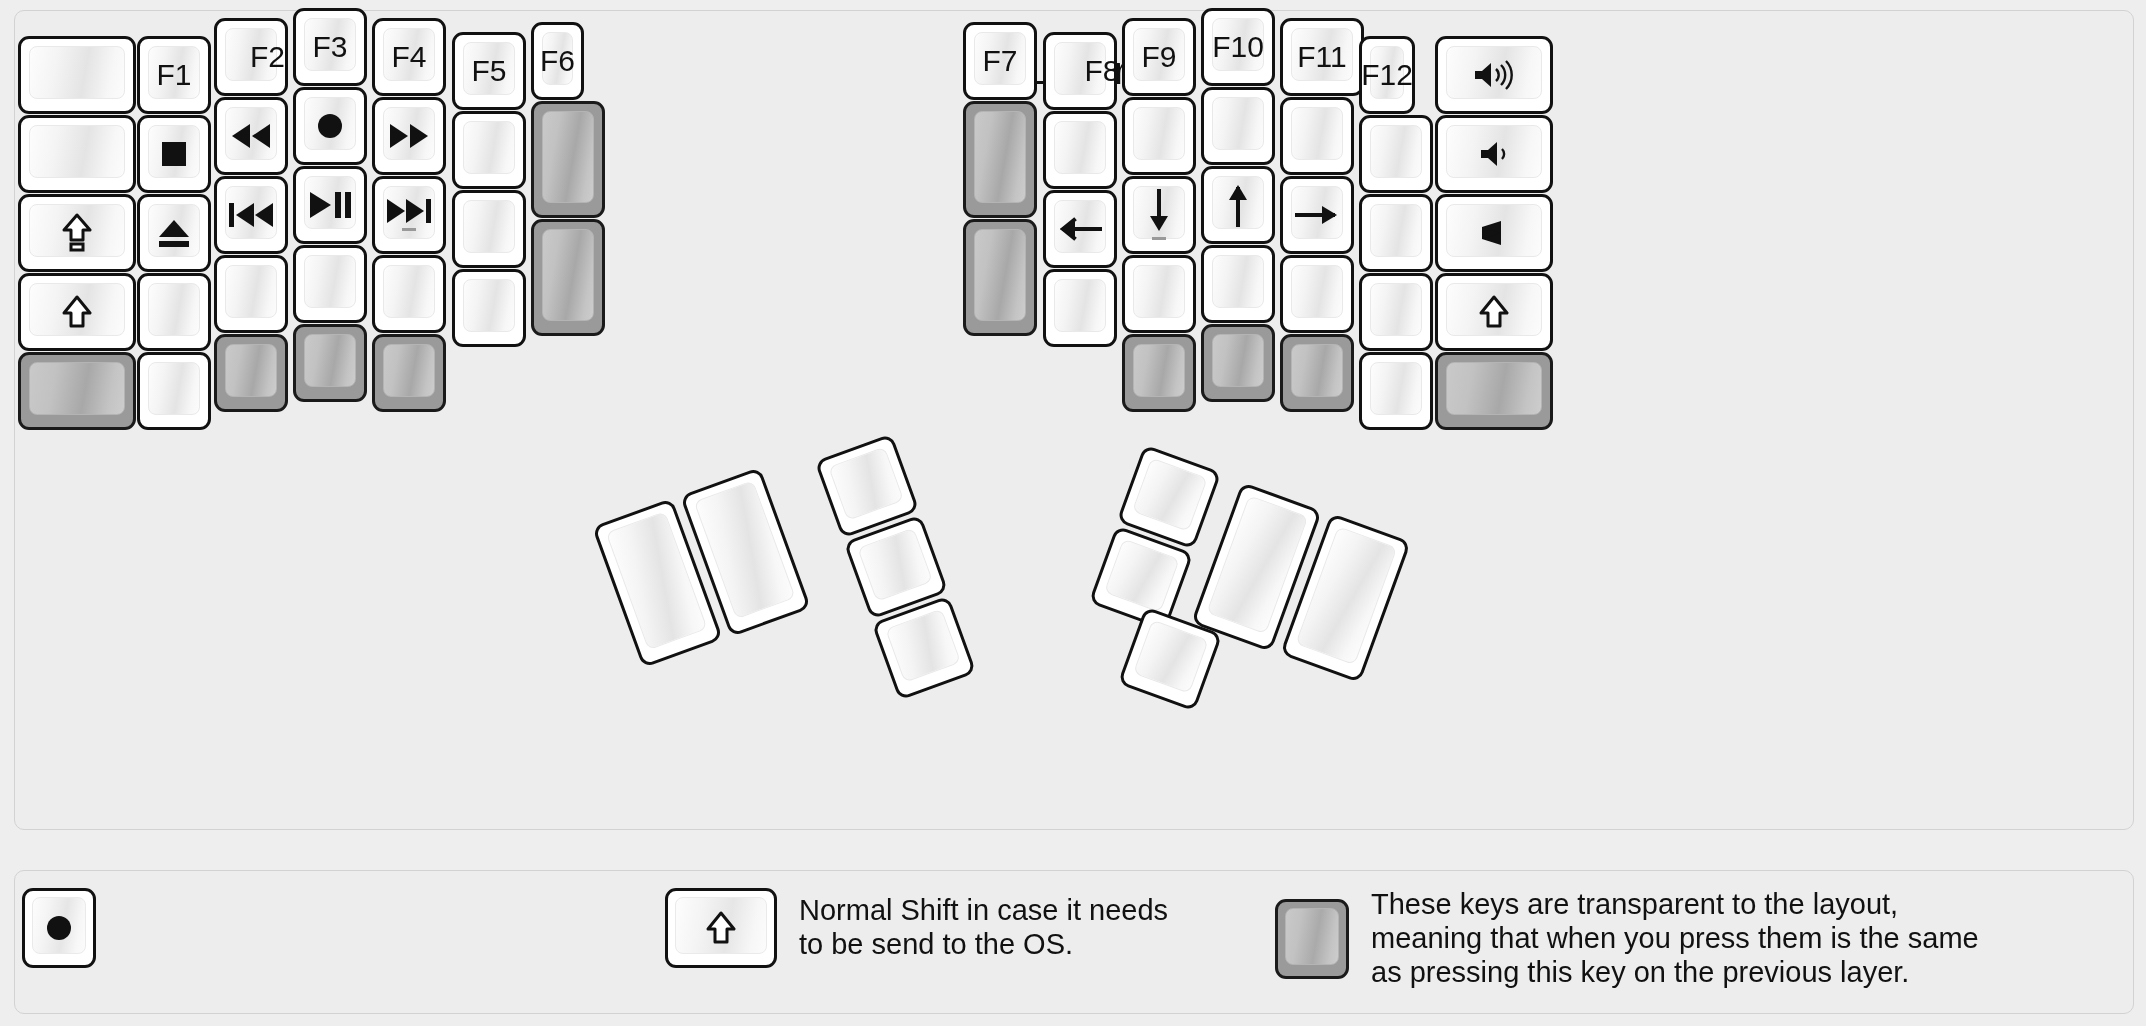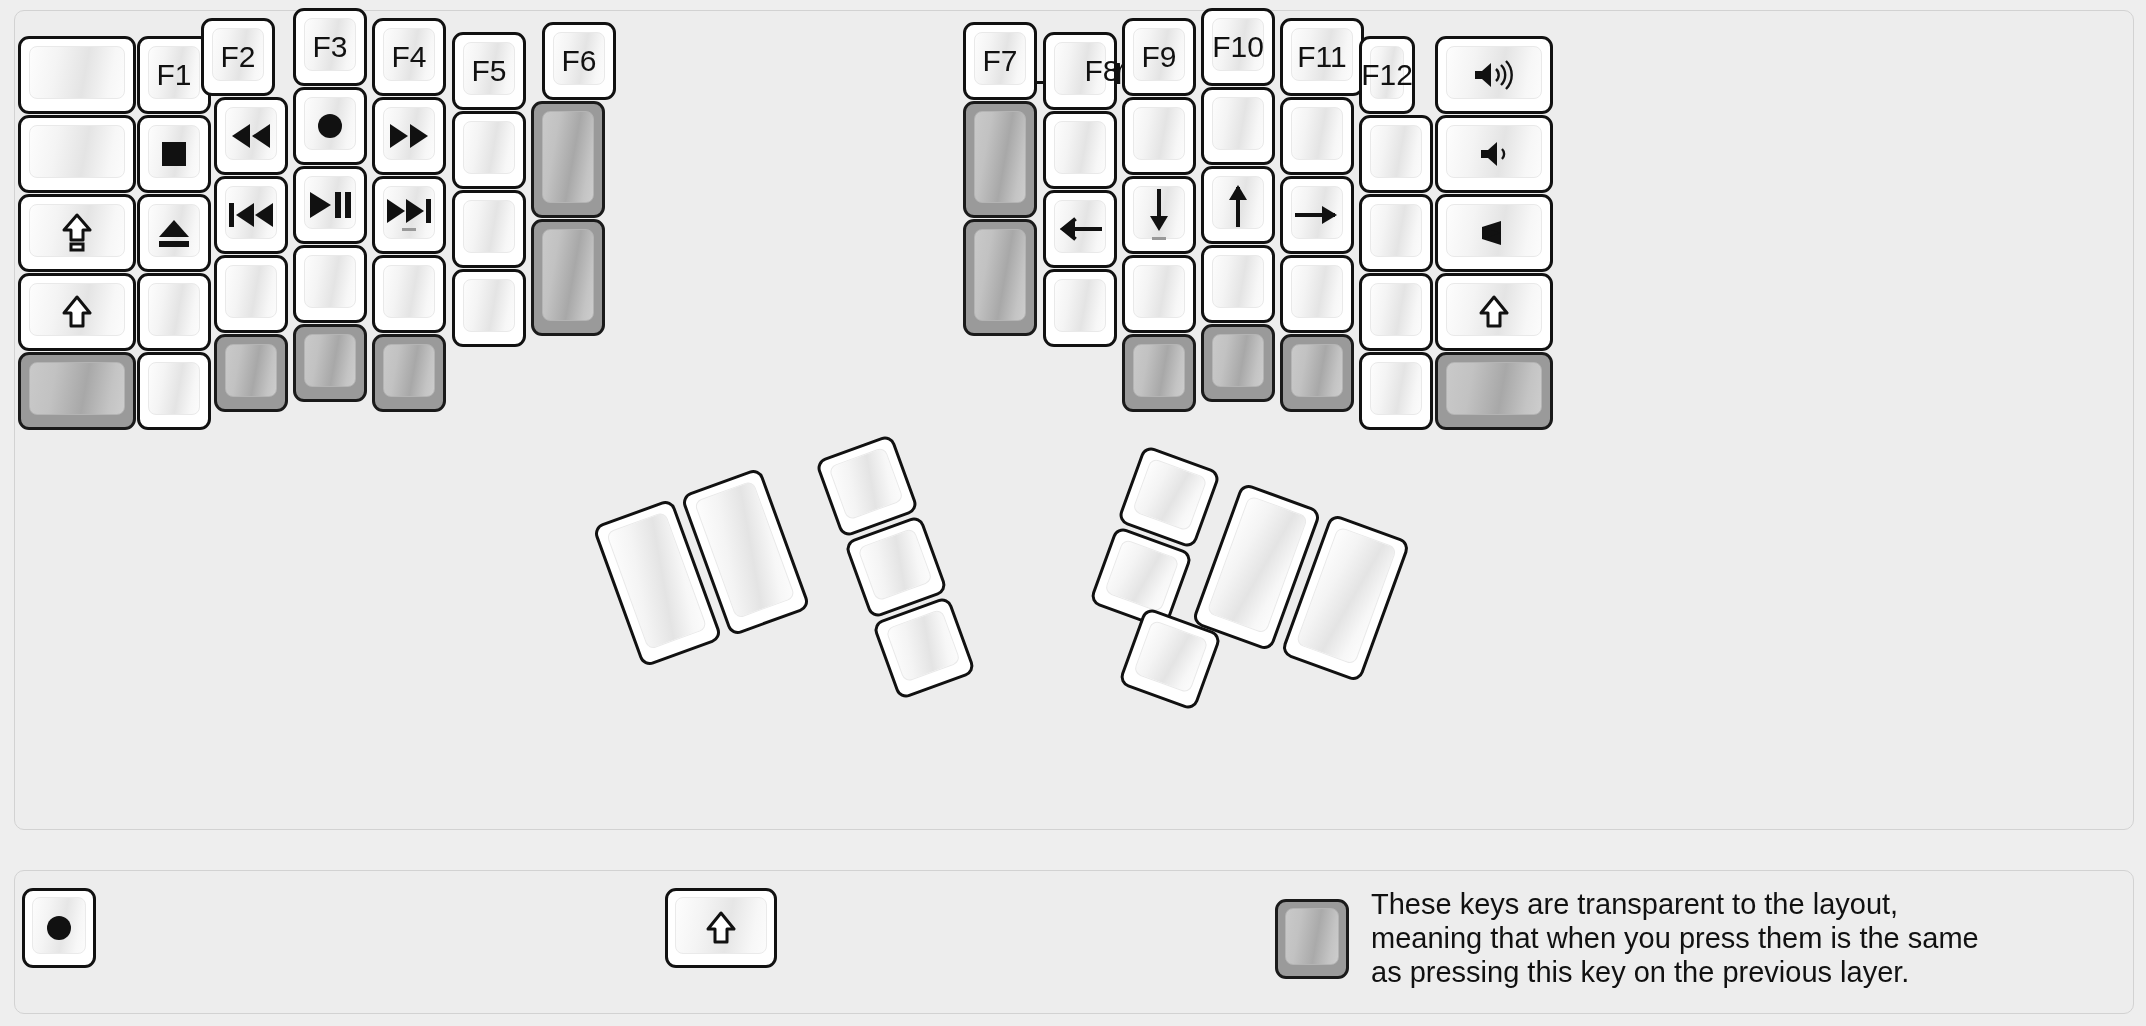--- a/index.html
+++ b/index.html
@@ -140,21 +140,21 @@
             <rect x="2" y="23" width="30" height="6"></rect>
           </svg>
         </span>
       </div>
       <div class="key" style="left: 137px; top: 273px; width: 74px; height: 78px;">
         <div class="top"></div>
       </div>
       <div class="key" style="left: 137px; top: 352px; width: 74px; height: 78px;">
         <div class="top"></div>
       </div>
-      <div class="key" style="left: 201px; top: 18px; width: 74px; height: 78px;">
+      <div class="key" style="left: 214px; top: 18px; width: 74px; height: 78px; justify-content: flex-end;">
         <div class="top"></div>
         <span class="lbl">F2</span>
       </div>
       <div class="key" style="left: 214px; top: 97px; width: 74px; height: 78px;">
         <div class="top"></div>
         <span class="glyph">
           <svg width="44" height="26" viewBox="0 0 44 26" fill="#111">
             <polygon points="21,1 21,25 3,13"></polygon>
             <polygon points="41,1 41,25 23,13"></polygon>
           </svg>
@@ -240,21 +240,21 @@
       </div>
       <div class="key" style="left: 452px; top: 111px; width: 74px; height: 78px;">
         <div class="top"></div>
       </div>
       <div class="key" style="left: 452px; top: 190px; width: 74px; height: 78px;">
         <div class="top"></div>
       </div>
       <div class="key" style="left: 452px; top: 269px; width: 74px; height: 78px;">
         <div class="top"></div>
       </div>
-      <div class="key" style="left: 542px; top: 22px; width: 74px; height: 78px;">
+      <div class="key" style="left: 531px; top: 22px; width: 53px; height: 78px;">
         <div class="top"></div>
         <span class="lbl">F6</span>
       </div>
       <div class="key trans" style="left: 531px; top: 101px; width: 74px; height: 117px;">
         <div class="top"></div>
       </div>
       <div class="key trans" style="left: 531px; top: 219px; width: 74px; height: 117px;">
         <div class="top"></div>
       </div>
       <div class="key" style="left: 963px; top: 22px; width: 74px; height: 78px;">
@@ -453,20 +453,22 @@
       </div>
       <div class="legend-item" style="left: 665px; top: 888px;">
         <div class="legend-key" style="width: 112px; height: 80px;">
           <div class="top"></div>
           <span class="glyph">
             <svg width="30" height="34" viewBox="0 0 30 34" fill="#111">
               <path d="M15 2 L28 18 L21 18 L21 31 L9 31 L9 18 L2 18 Z" fill="#fff" stroke="#111" stroke-width="3" stroke-linejoin="round"></path>
             </svg>
           </span>
         </div>
+        <div class="legend-text">Normal Shift in case it needs
+to be send to the OS.</div>
       </div>
       <div class="legend-item" style="left: 1275px; top: 888px;">
         <div class="legend-key trans" style="width: 74px; height: 80px;">
           <div class="top"></div>
         </div>
         <div class="legend-text">These keys are transparent to the layout,
 meaning that when you press them is the same
 as pressing this key on the previous layer.</div>
       </div>
     </div>

